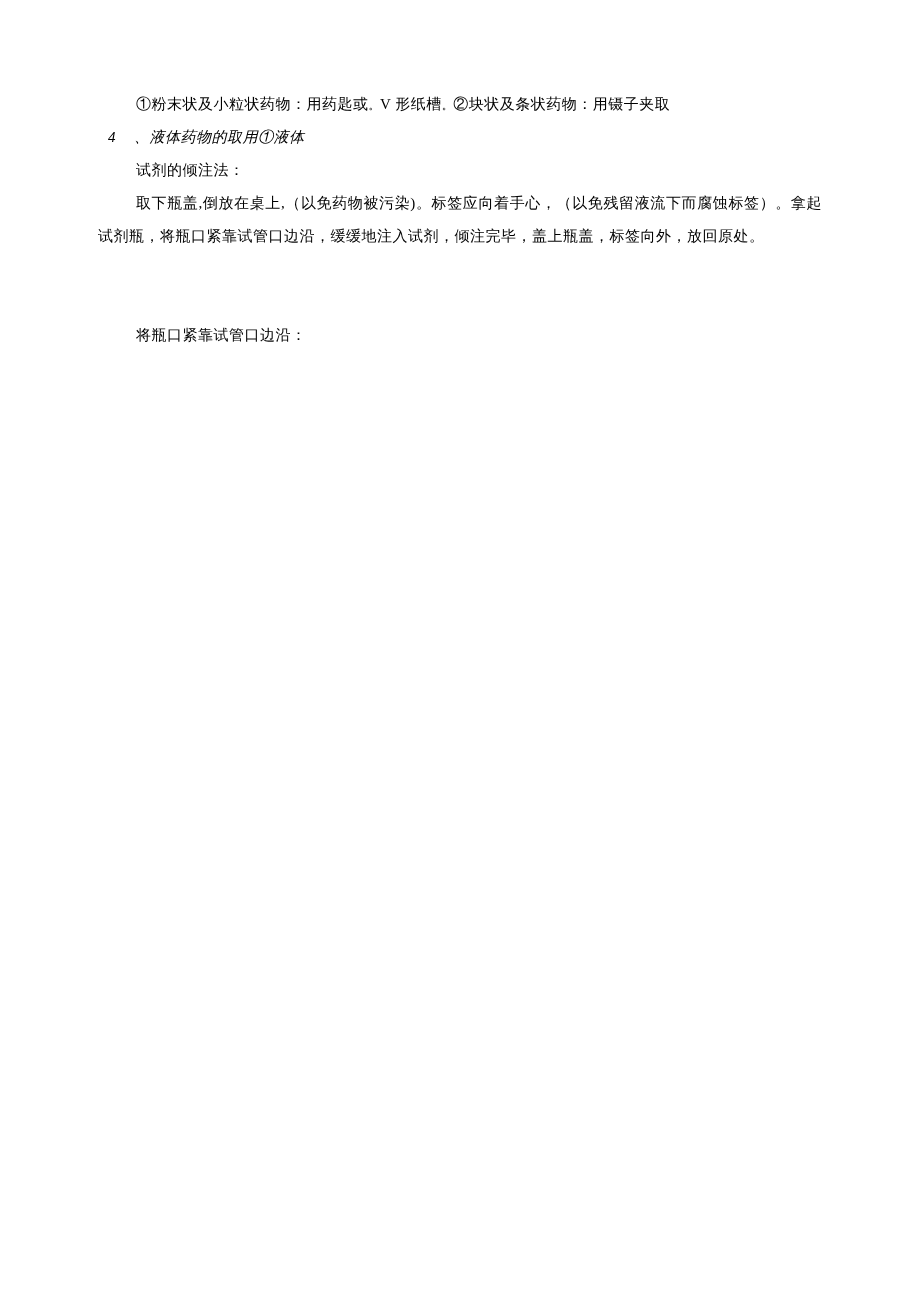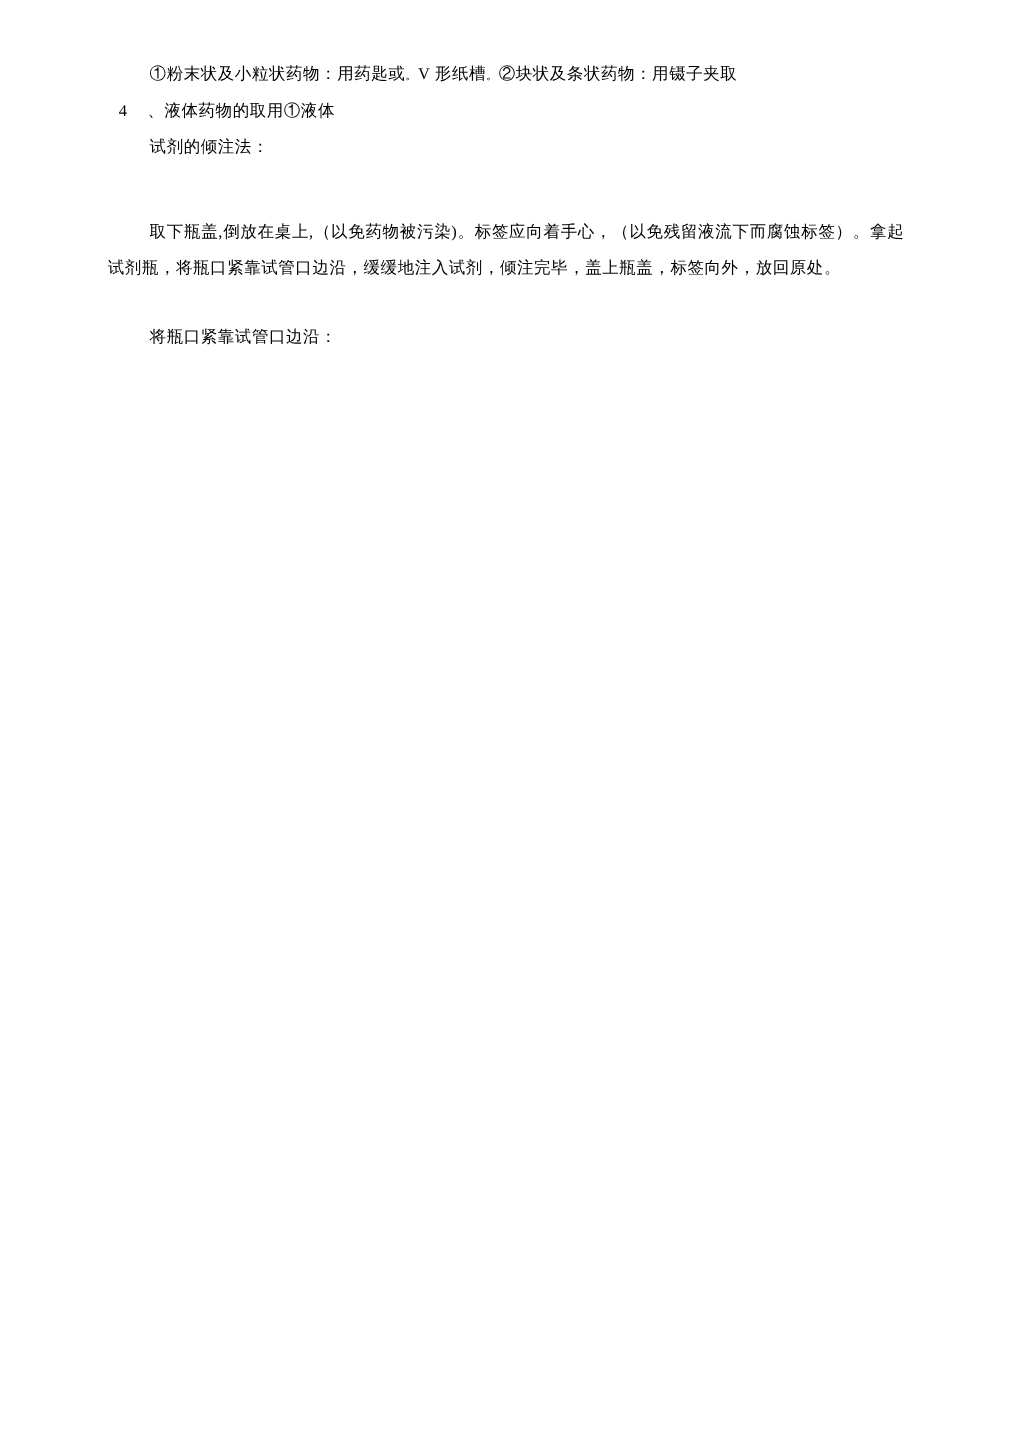--- a/index.html
+++ b/index.html
@@ -18,36 +18,37 @@
       padding-top: 52px;
       padding-left: 98px;
       padding-right: 98px;
       letter-spacing: 0.5px;
     }
     .para {
       margin-bottom: 0;
     }
     .indent1 {
       text-indent: 38px;
+      margin-top: 36px;
     }
     .indent-num {
       padding-left: 10px;
       text-indent: 0;
+      font-style: italic;
     }
     .indent-num .num {
       display: inline-block;
       width: 26px;
     }
     .continue-line {
       text-indent: 38px;
     }
     .body-para {
       text-indent: 38px;
       text-align: justify;
-      margin-top: 44px;
     }
     .gap {
       height: 30px;
     }
     .small-sub {
       font-size: 11px;
       vertical-align: baseline;
     }
   </style>
 </head>

